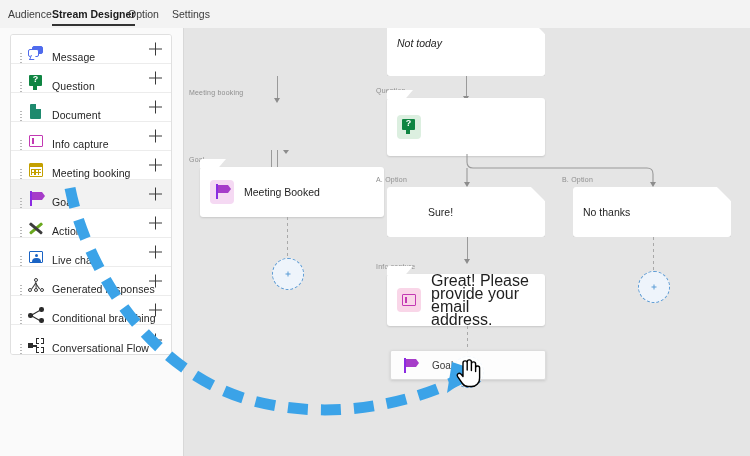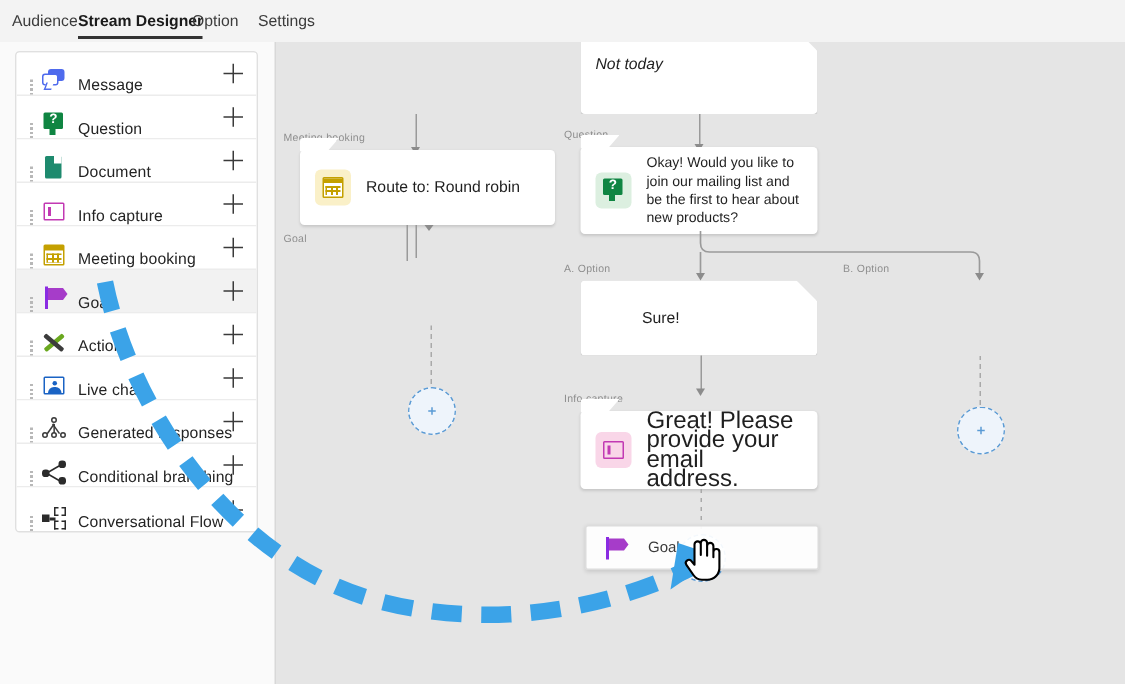--- a/index.html
+++ b/index.html
@@ -438,36 +438,37 @@
   </div>
 </div>
 
 <div id="canvas">
 
 
   <div class="conn" style="left:93px; top:48px; height:24px;"></div>
   <div class="arrowhead" style="left:90px; top:70px;"></div>
 
   <div class="node-label" style="left:5px; top:61px;">Meeting booking</div>
-  <div class="node folded" style="left:16px; top:72px; width:170px; height:50px;">
-    <div class="node-body">
-      <span class="node-ico tile-yellow">
-        <span class="g ic-meeting">
-            <span class="cal"></span>
-          </span>
-      </span>
-      <span class="node-text">Route to: Round robin</span>
-    </div>
-  </div>
 
   <div class="conn" style="left:87px; top:122px; height:24px;"></div>
   <div class="conn" style="left:93px; top:122px; height:22px;"></div>
   <div class="arrowhead" style="left:99px; top:122px; border-top-width:4px; border-left-width:3px; border-right-width:3px;"></div>
 
   <div class="node-label" style="left:5px; top:128px;">Goal</div>
+  <div class="node folded" style="left:16px; top:139px; width:184px; height:50px;">
+    <div class="node-body">
+      <span class="node-ico tile-purple">
+        <span class="g ic-goal">
+            <span class="pole"></span>
+            <span class="flag"></span>
+          </span>
+      </span>
+      <span class="node-text">Meeting Booked</span>
+    </div>
+  </div>
 
   <div class="dashconn" style="left:103px; top:189px; height:41px;"></div>
   <div class="drop" style="left:88px; top:230px;">
     <span class="dot"></span>
   </div>
 
   <div class="node notched" style="left:203px; top:-8px; width:158px; height:56px;font-style:italic;">
     <div class="node-body" style="align-items:flex-start; padding-top:16px;">
       <span class="node-text">Not today</span>
     </div>
@@ -478,39 +479,43 @@
 
   <div class="node-label" style="left:192px; top:59px;">Question</div>
   <div class="node folded" style="left:203px; top:70px; width:158px; height:58px;">
     <div class="node-body">
       <span class="node-ico tile-green">
         <span class="g ic-question">
             <span class="tail"></span>
             <span class="sq"></span>
           </span>
       </span>
-      <span class="node-text" style="font-size:9.4px; line-height:12.4px;">Okay! Would you like to join our mailing list and be the first to hear about new products?</span>
     </div>
   </div>
 
   <svg style="position:absolute; left:190px; top:126px; width:320px; height:42px; overflow:visible;">
     <path d="M 93,0 L 93,8 Q 93,14 99,14 L 273,14 Q 279,14 279,20 L 279,30" fill="none" stroke="#9a9a9a" stroke-width="1.1"></path>
     <path d="M 93,14 L 93,30" fill="none" stroke="#9a9a9a" stroke-width="1.1"></path>
   </svg>
   <div class="arrowhead" style="left:280px; top:154px;"></div>
   <div class="arrowhead" style="left:466px; top:154px;"></div>
 
   <div class="node-label" style="left:192px; top:148px;">A. Option</div>
   <div class="node notched" style="left:203px; top:159px; width:158px; height:50px;padding-left:31px;">
     <div class="node-body">
       <span class="node-text">Sure!</span>
     </div>
   </div>
 
   <div class="node-label" style="left:378px; top:148px;">B. Option</div>
+  <div class="node notched" style="left:389px; top:159px; width:158px; height:50px;">
+    <div class="node-body">
+      <span class="node-text">No thanks</span>
+    </div>
+  </div>
 
   <div class="conn" style="left:283px; top:209px; height:24px;"></div>
   <div class="arrowhead" style="left:280px; top:231px;"></div>
 
   <div class="dashconn" style="left:469px; top:209px; height:34px;"></div>
   <div class="drop" style="left:454px; top:243px;">
     <span class="dot"></span>
   </div>
 
   <div class="node-label" style="left:192px; top:235px;">Info capture</div>

